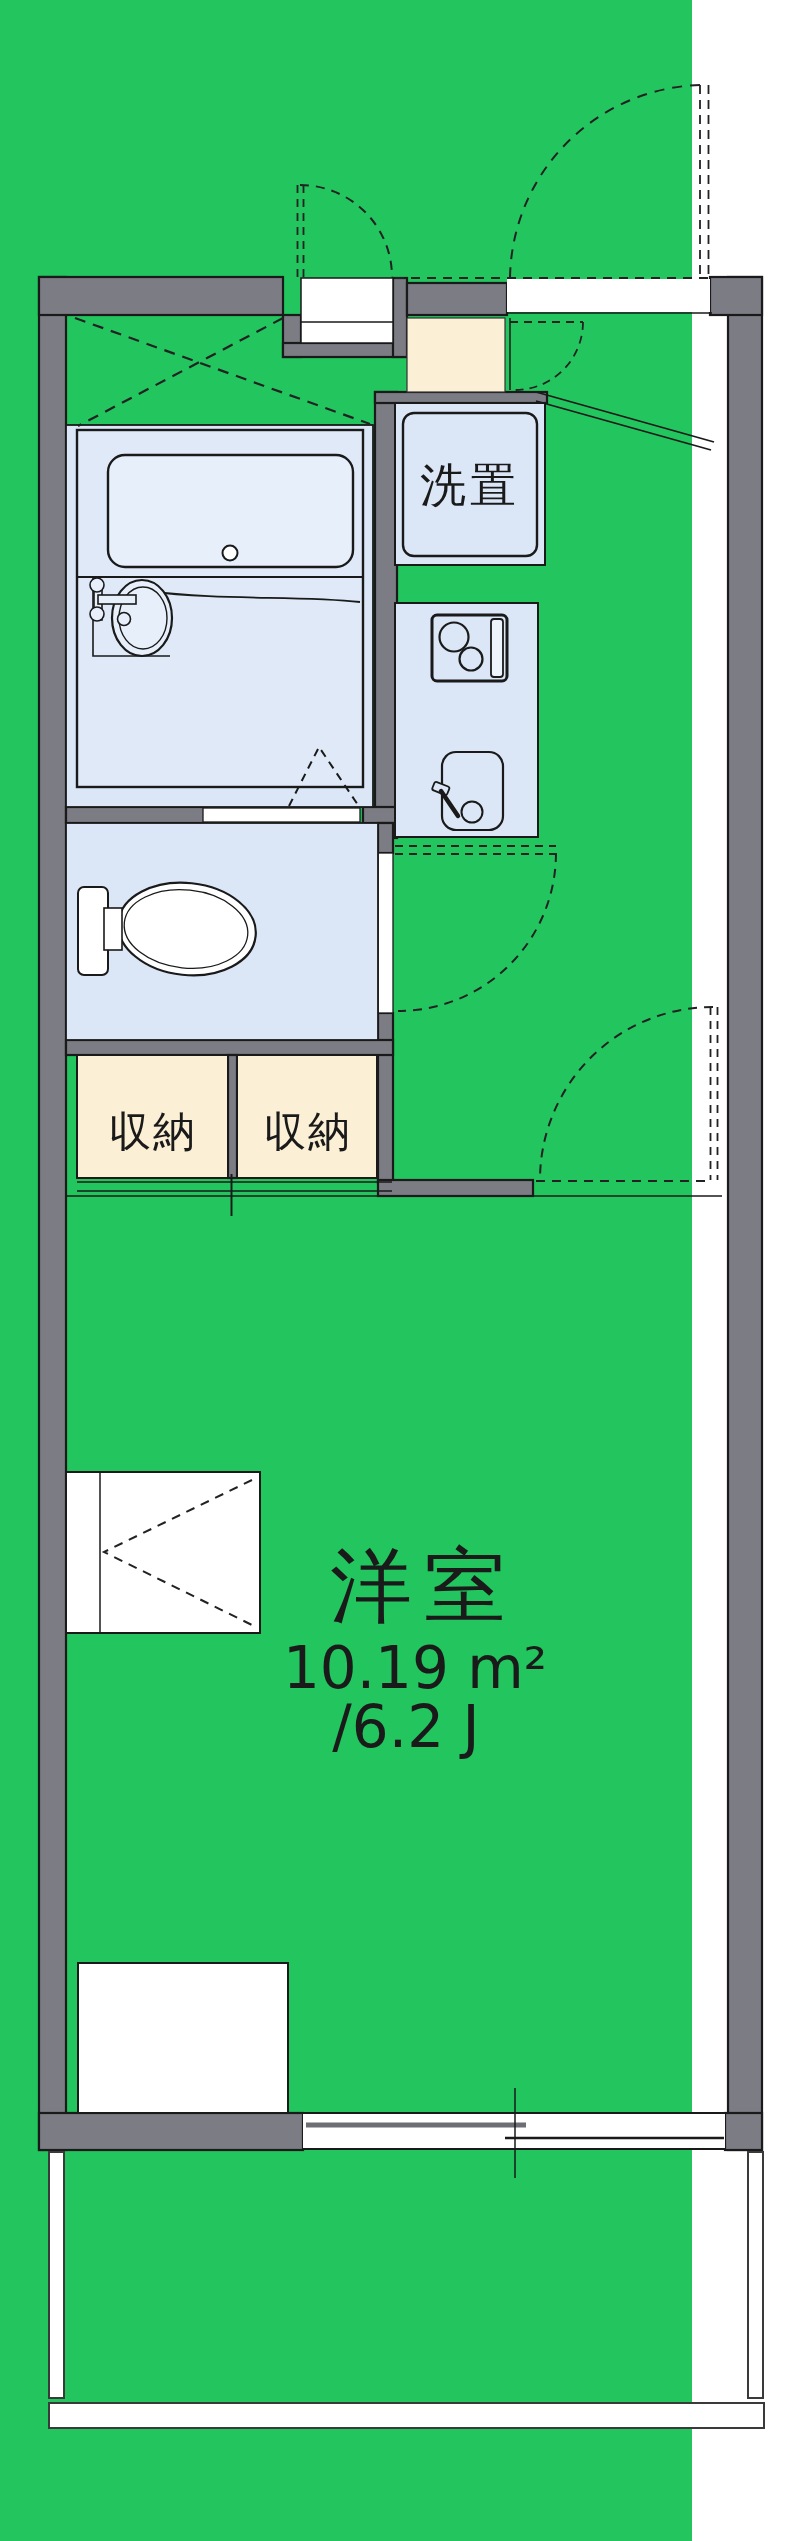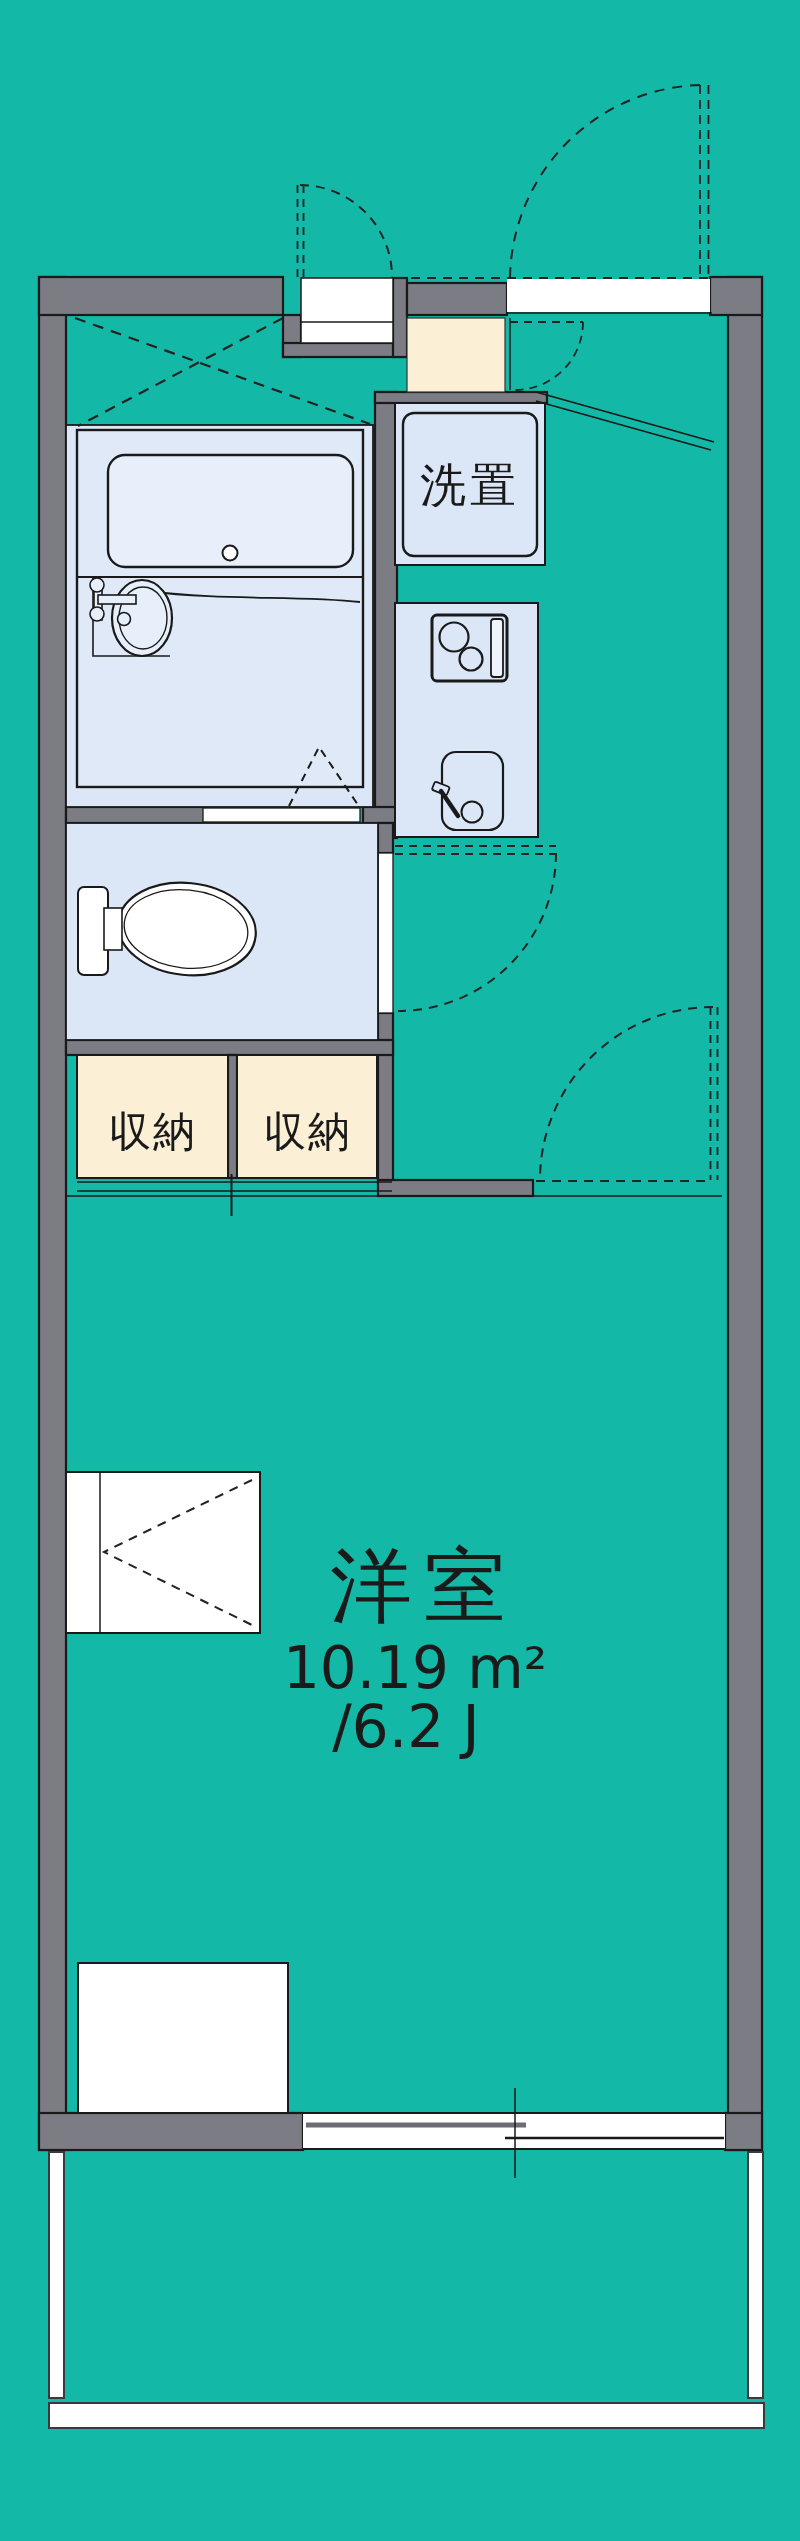--- a/index.html
+++ b/index.html
@@ -1,17 +1,17 @@
 <!DOCTYPE html>
 <html><head>
 <meta charset="utf-8">
 <style>
   html,body{margin:0;padding:0;background:#ffffff;}
   body{font-family:"DejaVu Sans","Liberation Sans",sans-serif;}
-  #stage{width:800px;height:2541px;position:relative;background:#14b8a6;}
+  #stage{width:692px;height:2541px;position:relative;background:#22c55e;}
   svg{display:block;}
   text{fill:#1a1a1a;}
   .plan-label{font-family:"DejaVu Sans","Liberation Sans",sans-serif;}
 </style>
 </head>
 <body>
 
 <div id="stage">
 <svg width="800" height="2541" viewBox="0 0 800 2541">
 

